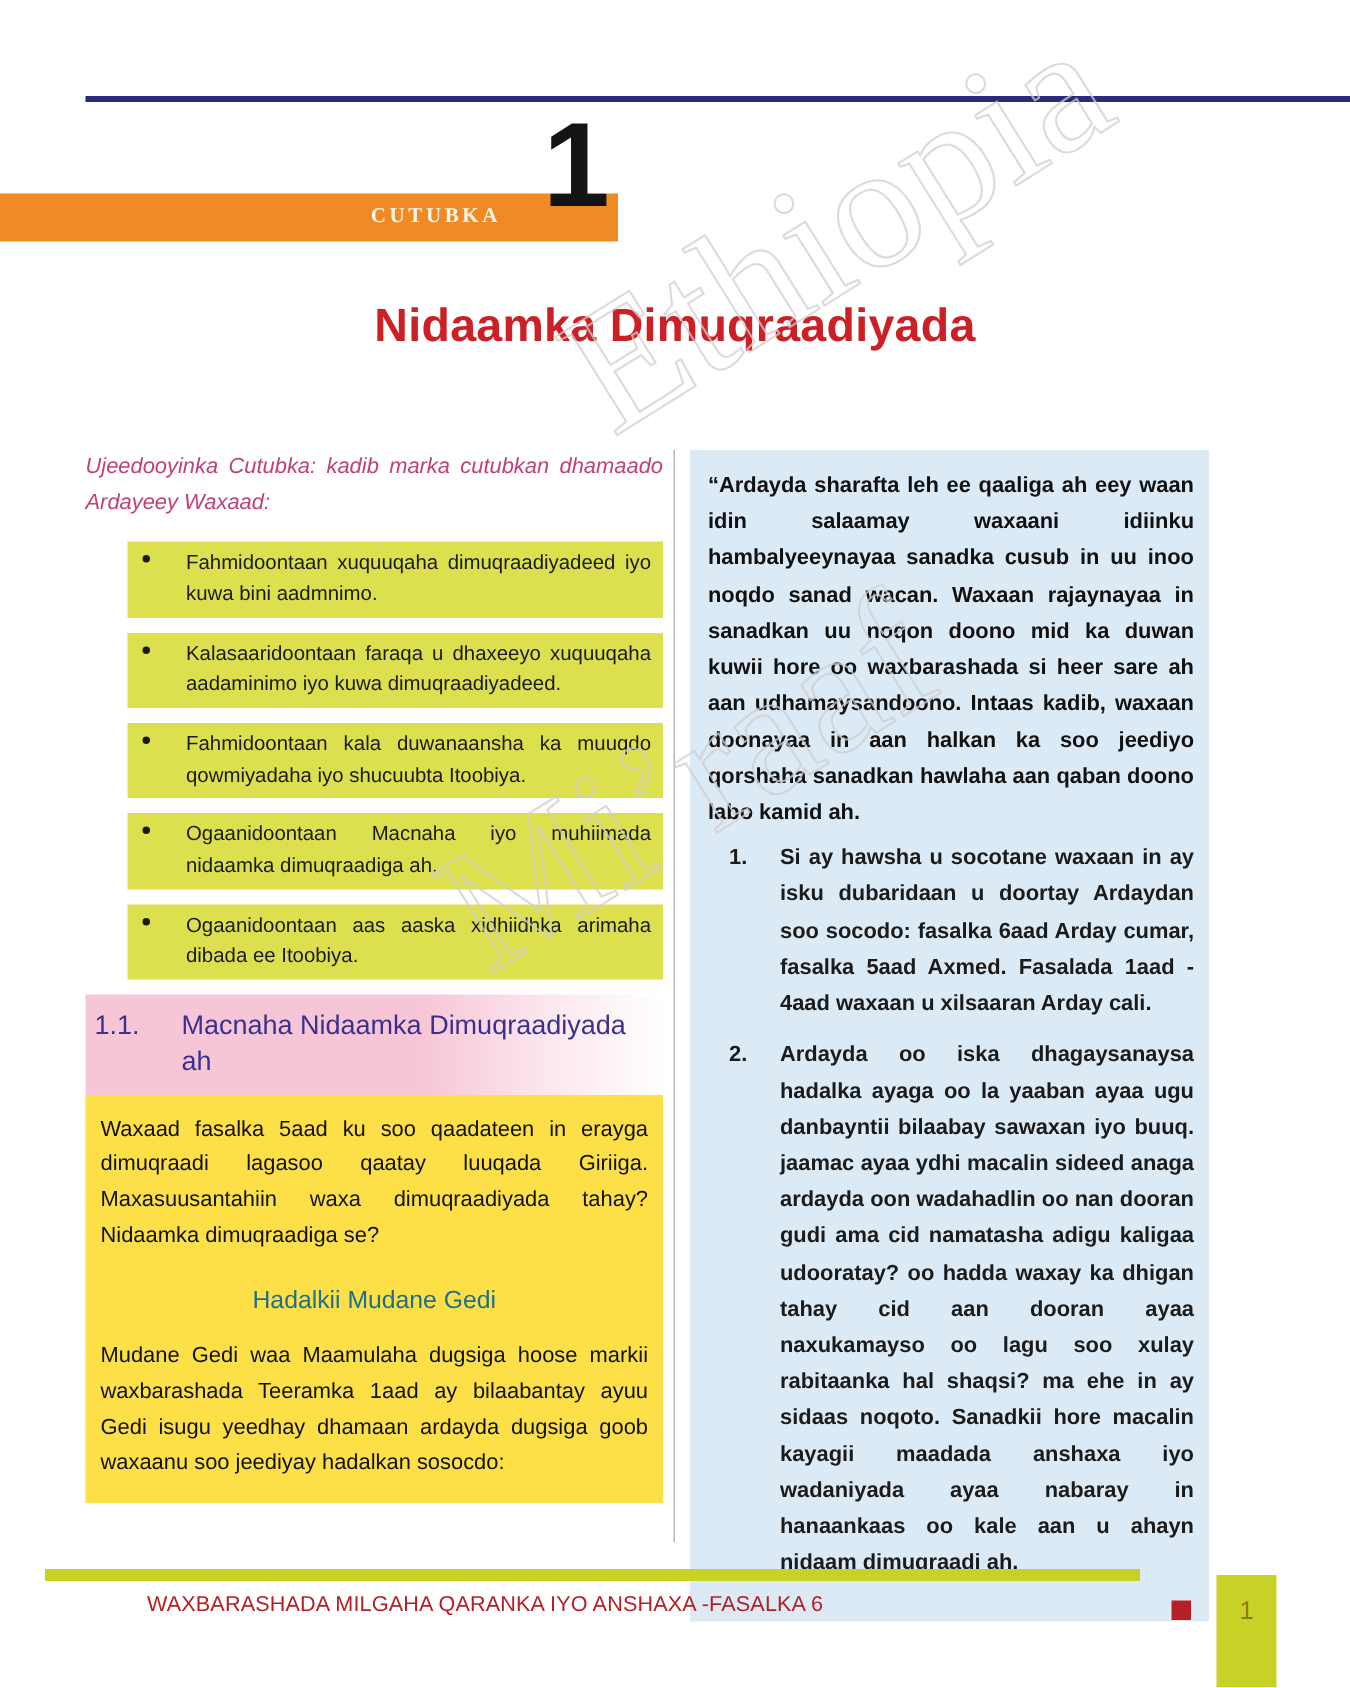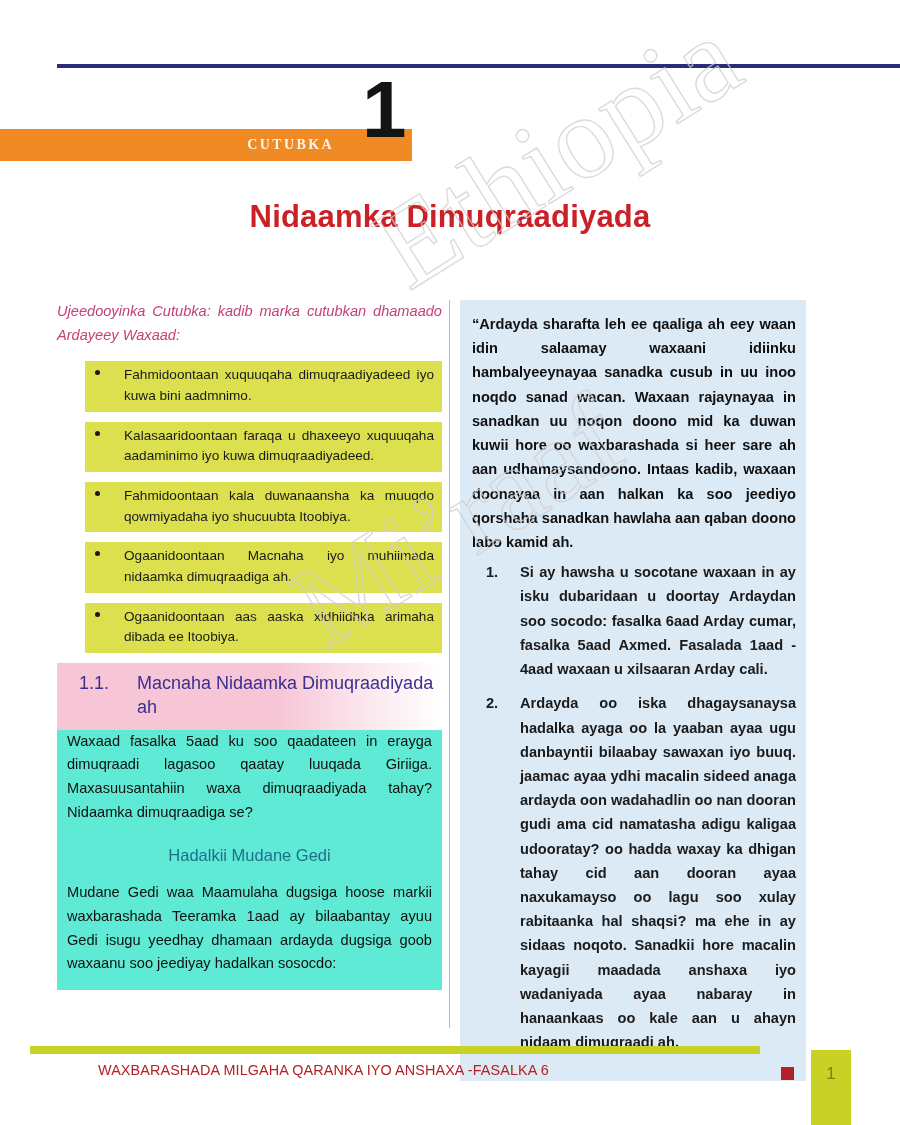--- a/index.html
+++ b/index.html
@@ -140,34 +140,34 @@
     display: block;
     padding-left: 24px;
     margin-left: 15px;
   }
   .obj-item.justify-wide .txt { text-align: justify; }
 
   
   #section-heading {
     margin-top: 8px;
     background: linear-gradient(to right, #f7c6d6 0%, #f7c6d6 58%, #fbe4ec 78%, #ffffff 100%);
-    padding: 9px 6px 10px 22px;
+    padding: 9px 6px 10px 6px;
     display: flex;
     gap: 0px;
     color: #3b2f8f;
     font-size: 18px;
     line-height: 1.33;
   }
   #section-heading .num { width: 58px; flex: 0 0 58px; }
   #section-heading .ttl { flex: 1 1 auto; }
 
   
   .blue-panel {
-    background: #5eead4;
-    padding: 0 10px 14px 10px;
+    background: #fde047;
+    padding: 12px 10px 14px 10px;
   }
   .body-text {
     font-size: 14.6px;
     line-height: 1.62;
     text-align: justify;
     margin: 0;
     color: #111;
   }
   .speech-head {
     text-align: center;

